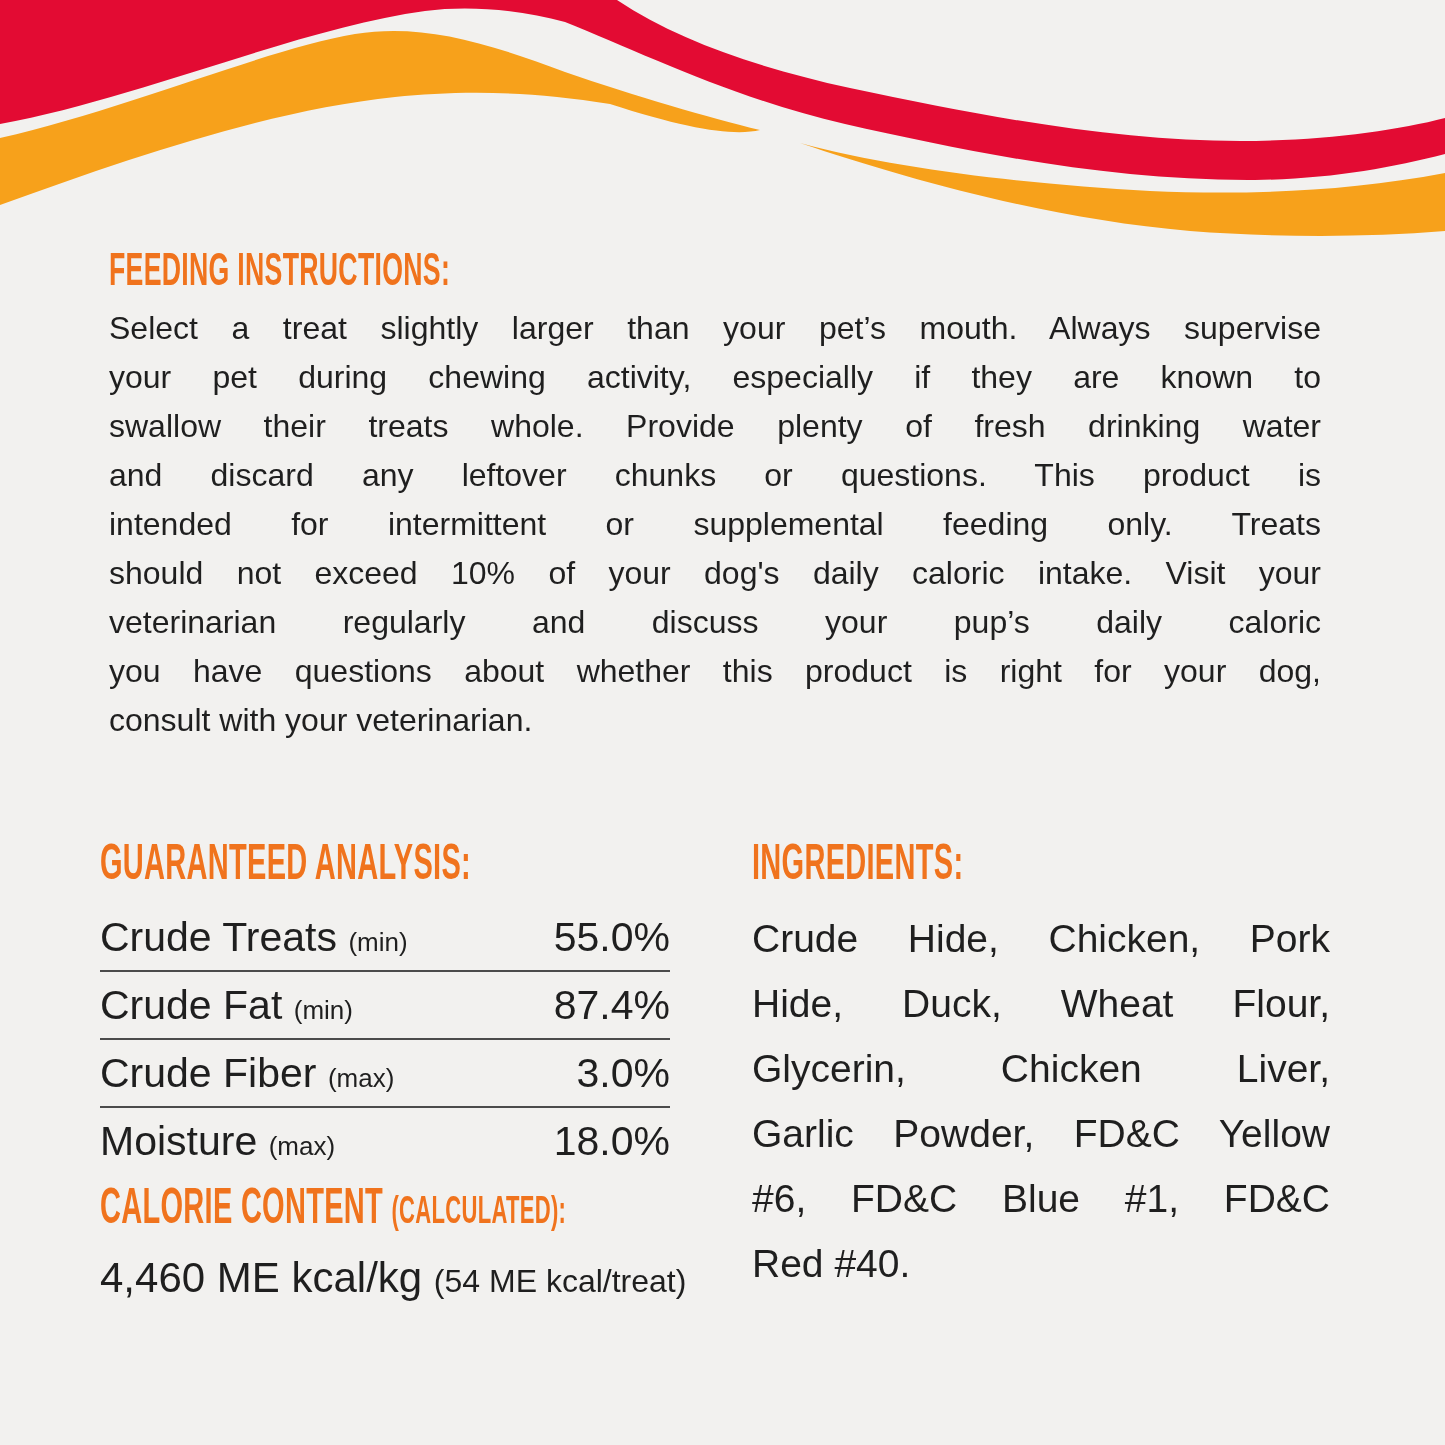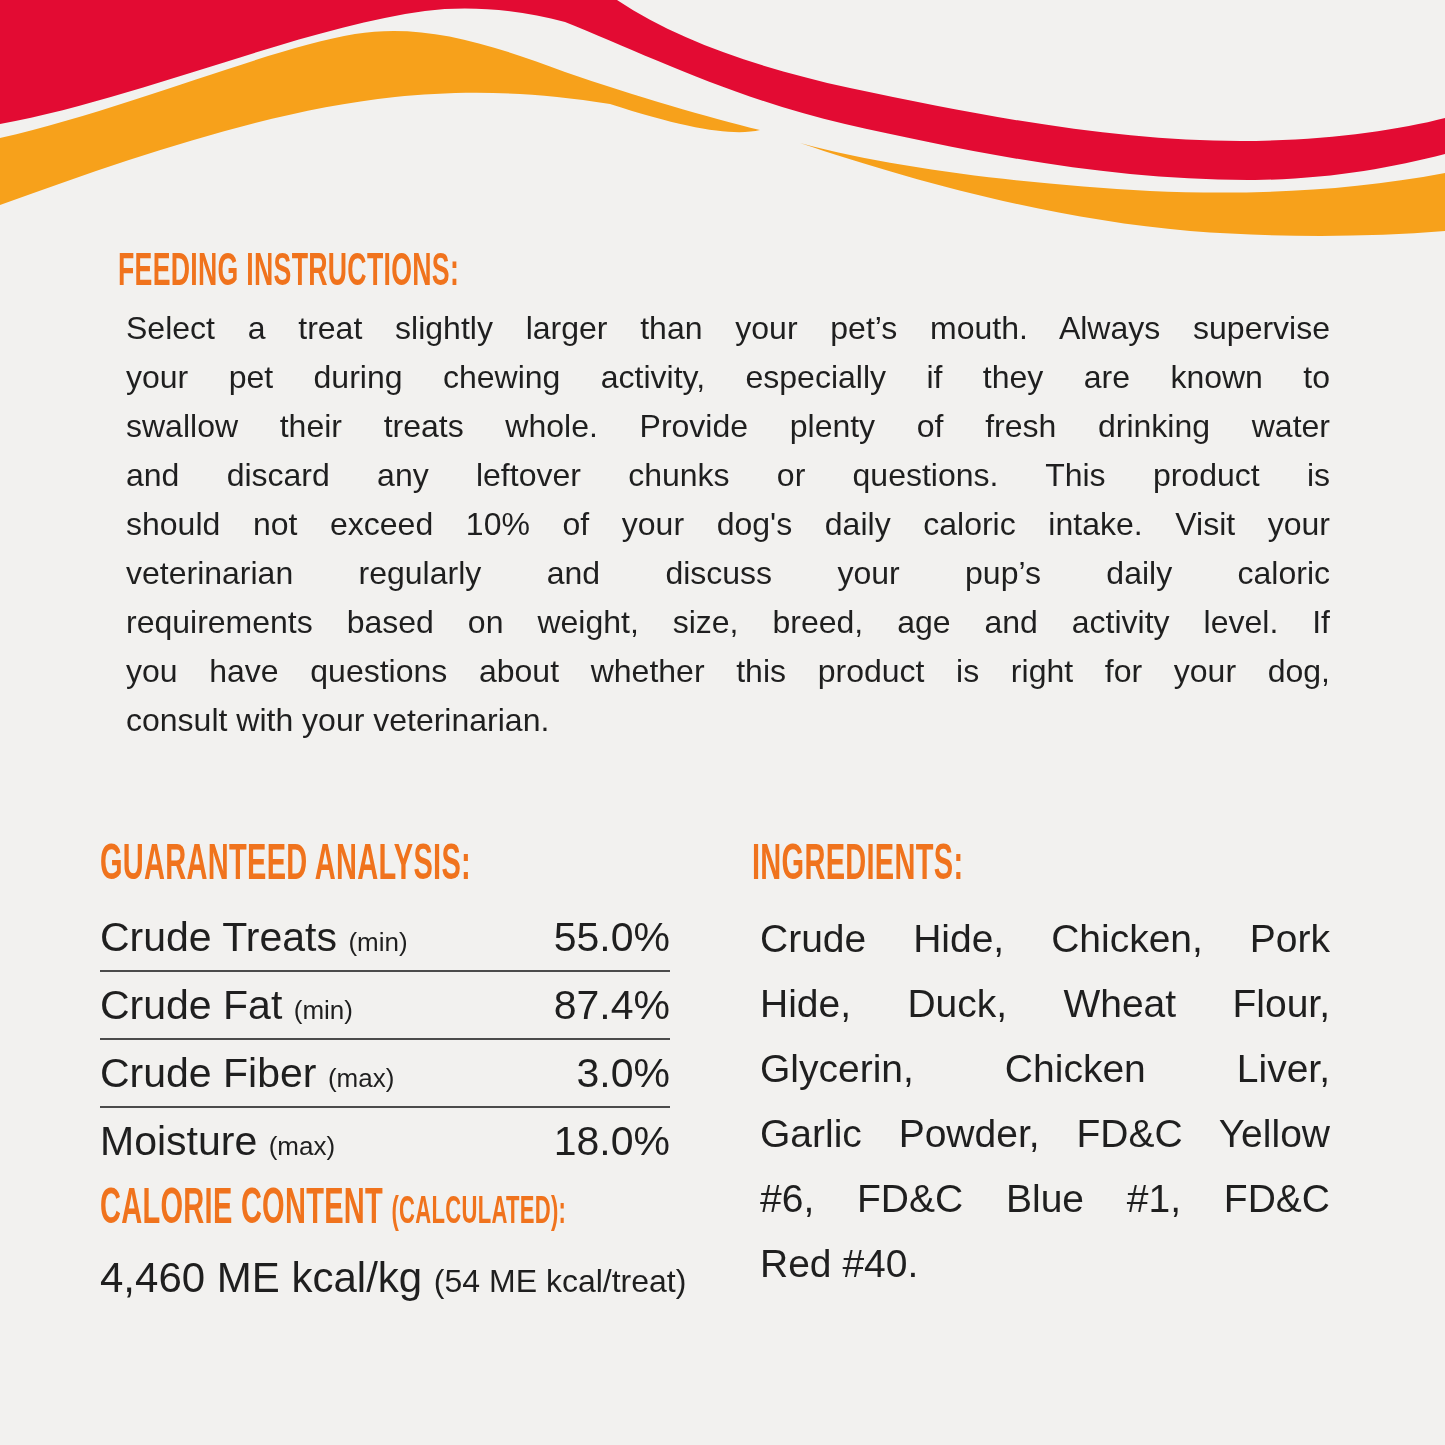--- a/index.html
+++ b/index.html
@@ -18,23 +18,23 @@
     display:inline-block;
     transform:scaleX(0.58);
     transform-origin:0 60%;
     white-space:nowrap;
     font-weight:bold;
     letter-spacing:0.5px;
     color:#F0731D;
   }
   h1,h2{margin:0;padding:0;}
 
-  .feeding{position:absolute;left:118px;top:240px;width:1212px;}
+  .feeding{position:absolute;left:109px;top:240px;width:1212px;}
   .feeding h1{font-size:46px;line-height:58px;}
-  .para{margin-top:6px;font-size:32px;line-height:49px;color:#1f1f1f;margin-left:8px;}
+  .para{margin-top:6px;font-size:32px;line-height:49px;color:#1f1f1f;}
   .jline{text-align:justify;text-align-last:justify;}
   .jline.last{text-align-last:left;}
 
   .col-left{position:absolute;left:100px;top:832px;width:570px;}
   .col-right{position:absolute;left:752px;top:832px;width:578px;}
   .col-left h2,.col-right h2{font-size:50px;line-height:60px;}
 
   .ga-table{margin-top:12px;}
   .ga-row{
     height:66px;display:flex;justify-content:space-between;align-items:center;
@@ -84,23 +84,23 @@
 
   <section class="feeding">
     <h1>
       <span class="cond">FEEDING INSTRUCTIONS:</span>
     </h1>
     <div class="para">
       <div class="jline">Select a treat slightly larger than your pet’s mouth. Always supervise</div>
       <div class="jline">your pet during chewing activity, especially if they are known to</div>
       <div class="jline">swallow their treats whole. Provide plenty of fresh drinking water</div>
       <div class="jline">and discard any leftover chunks or questions. This product is</div>
+      <div class="jline">intended for intermittent or supplemental feeding only. Treats</div>
       <div class="jline">should not exceed 10% of your dog's daily caloric intake. Visit your</div>
       <div class="jline">veterinarian regularly and discuss your pup’s daily caloric</div>
-      <div class="jline">requirements based on weight, size, breed, age and activity level. If</div>
       <div class="jline">you have questions about whether this product is right for your dog,</div>
       <div class="jline last">consult with your veterinarian.</div>
     </div>
   </section>
 
   <section class="col-left">
     <h2>
       <span class="cond">GUARANTEED ANALYSIS:</span>
     </h2>
 

